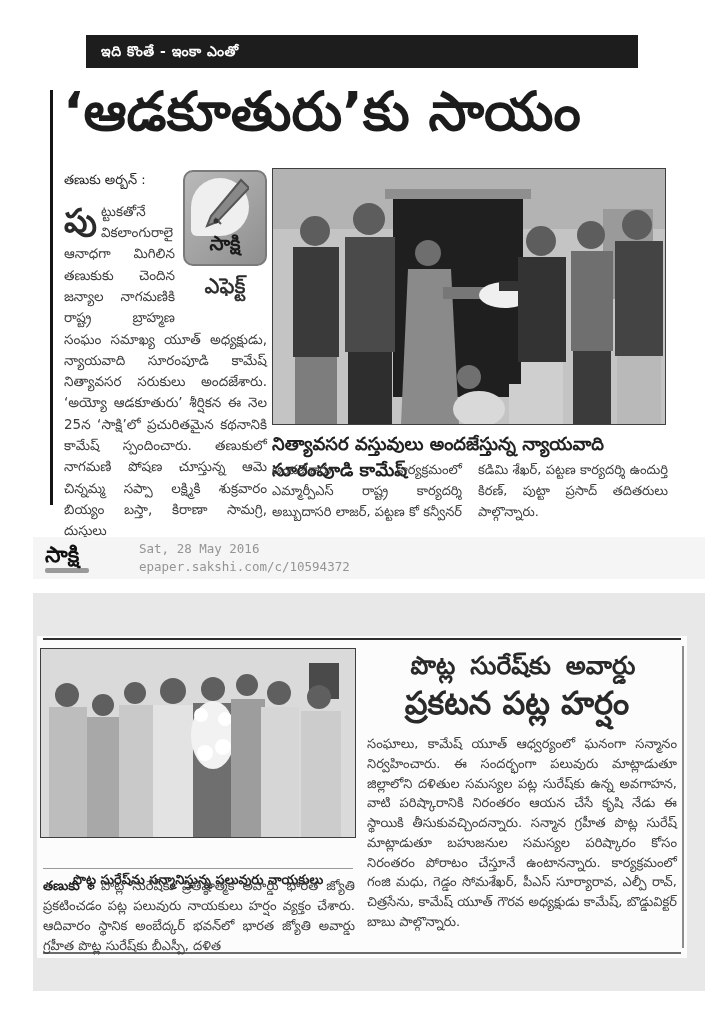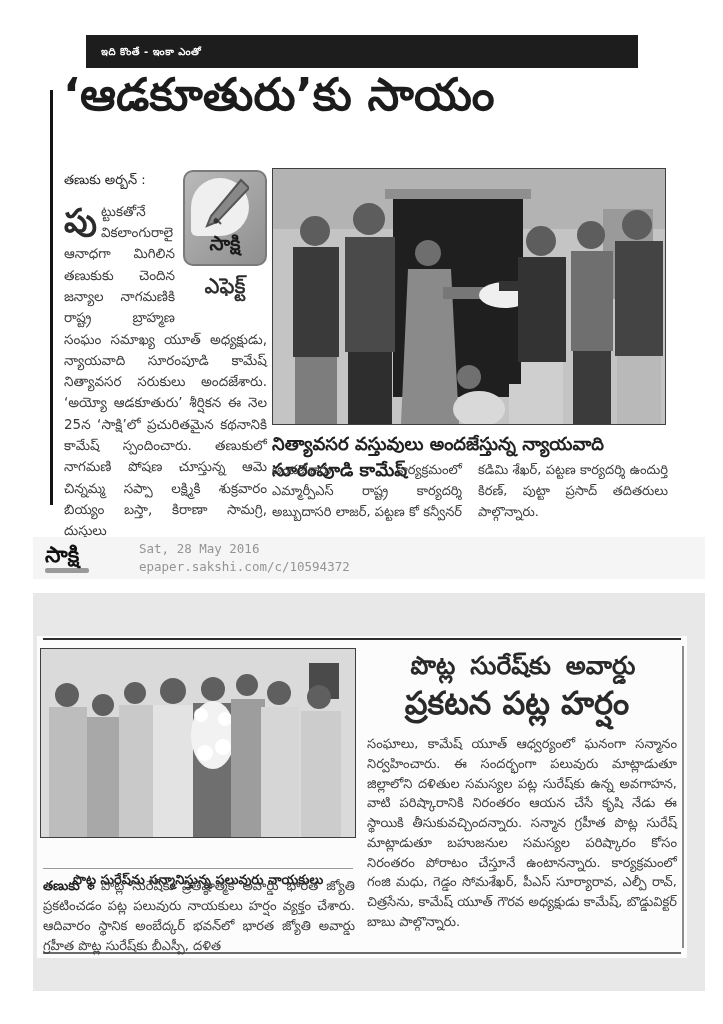--- a/index.html
+++ b/index.html
@@ -5,29 +5,29 @@
   * { margin:0; padding:0; box-sizing:border-box; }
   html,body { background:#ffffff; }
   body { font-family:"DejaVu Sans", sans-serif; }
   #page {
     position:relative; width:723px; height:1024px; background:#ffffff;
     overflow:hidden; margin:0 auto;
   }
   
   .tag-bar {
     position:absolute; left:86px; top:35px; width:552px; height:33px;
-    background:#1d1d1d; color:#ffffff; font-size:10px; font-weight:bold;
+    background:#1d1d1d; color:#ffffff; font-size:14px; font-weight:bold;
     line-height:33px; padding-left:15px; letter-spacing:.5px;
   }
   .left-rule {
     position:absolute; left:50px; top:90px; width:3px; height:415px; background:#141414;
   }
   .headline1 {
-    position:absolute; left:63px; top:68px; width:600px;
-    font-size:45px; font-weight:bold; color:#1c1c1c; white-space:nowrap;
+    position:absolute; left:63px; top:80px; width:600px;
+    font-size:54px; font-weight:bold; color:#1c1c1c; white-space:nowrap;
   }
   .col-left {
     position:absolute; left:64px; top:170px; width:203px;
     font-size:13.5px; line-height:1.58; color:#3c3c3c; text-align:justify;
   }
   .dateline { font-weight:normal; color:#222; font-size:13px; margin-bottom:10px; }
   .badge {
     float:right; width:84px; margin:0 0 6px 8px; text-align:center;
   }
   .badge-card {

